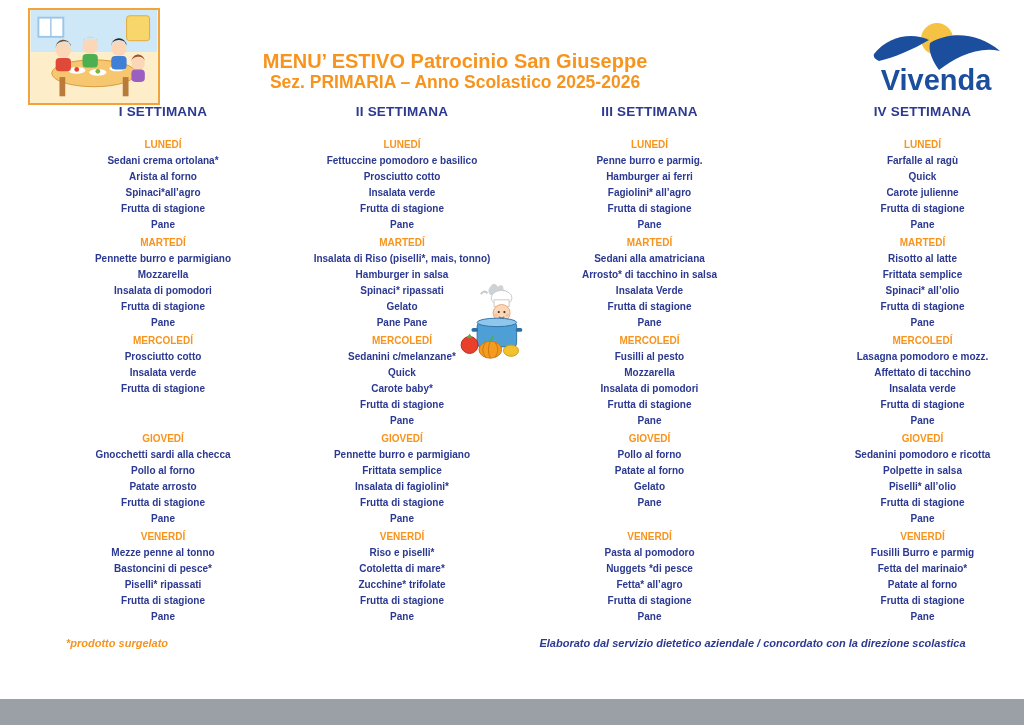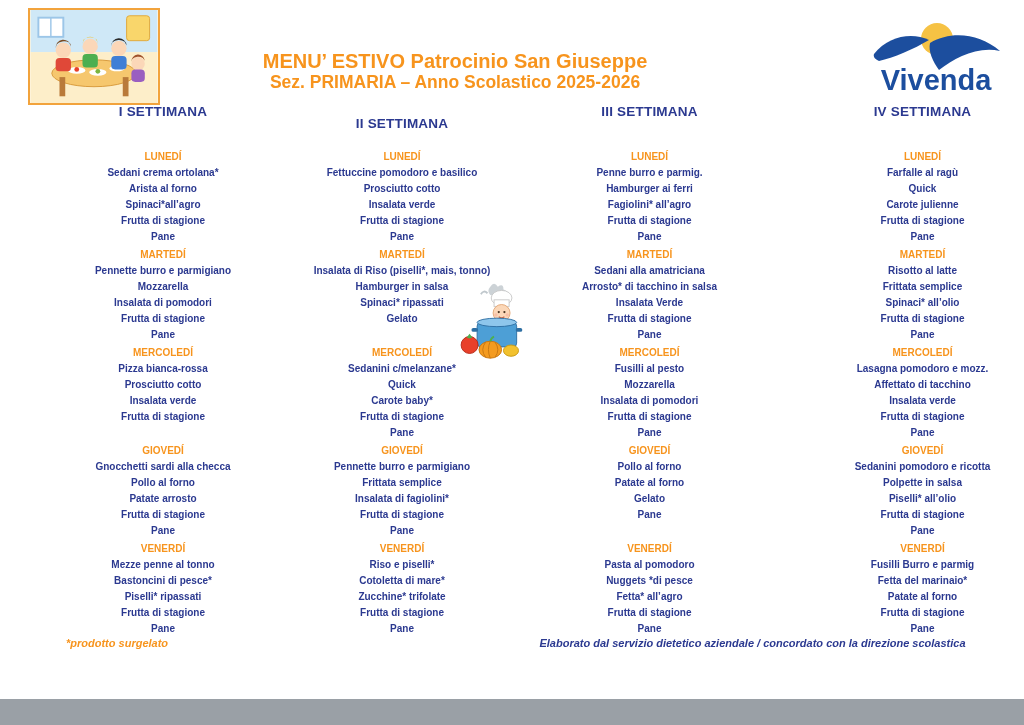--- a/index.html
+++ b/index.html
@@ -110,56 +110,56 @@
       <div class="day-cell" style="grid-area: 3 / 1;">
         <div class="day-header">MARTEDÍ</div>
         <div class="menu-item">Pennette burro e parmigiano</div>
         <div class="menu-item">Mozzarella</div>
         <div class="menu-item">Insalata di pomodori</div>
         <div class="menu-item">Frutta di stagione</div>
         <div class="menu-item">Pane</div>
       </div>
       <div class="day-cell" style="grid-area: 4 / 1;">
         <div class="day-header">MERCOLEDÍ</div>
-        <div class="menu-item">Pizza bianca-rossa</div>
         <div class="menu-item">Prosciutto cotto</div>
         <div class="menu-item">Insalata verde</div>
         <div class="menu-item">Frutta di stagione</div>
       </div>
       <div class="day-cell" style="grid-area: 5 / 1;">
         <div class="day-header">GIOVEDÍ</div>
         <div class="menu-item">Gnocchetti sardi alla checca</div>
         <div class="menu-item">Pollo al forno</div>
         <div class="menu-item">Patate arrosto</div>
         <div class="menu-item">Frutta di stagione</div>
         <div class="menu-item">Pane</div>
       </div>
       <div class="day-cell" style="grid-area: 6 / 1;">
         <div class="day-header">VENERDÍ</div>
         <div class="menu-item">Mezze penne al tonno</div>
         <div class="menu-item">Bastoncini di pesce*</div>
         <div class="menu-item">Piselli* ripassati</div>
         <div class="menu-item">Frutta di stagione</div>
         <div class="menu-item">Pane</div>
       </div>
-      <div class="week-header" style="grid-area: 1 / 2; margin-top: 12px;">II SETTIMANA</div>
+      <div class="week-header" style="grid-area: 1 / 2;">II SETTIMANA</div>
       <div class="day-cell" style="grid-area: 2 / 2;">
         <div class="day-header">LUNEDÍ</div>
         <div class="menu-item">Fettuccine pomodoro e basilico</div>
         <div class="menu-item">Prosciutto cotto</div>
         <div class="menu-item">Insalata verde</div>
         <div class="menu-item">Frutta di stagione</div>
         <div class="menu-item">Pane</div>
       </div>
       <div class="day-cell" style="grid-area: 3 / 2;">
         <div class="day-header">MARTEDÍ</div>
         <div class="menu-item">Insalata di Riso (piselli*, mais, tonno)</div>
         <div class="menu-item">Hamburger in salsa</div>
         <div class="menu-item">Spinaci* ripassati</div>
         <div class="menu-item">Gelato</div>
+        <div class="menu-item">Pane Pane</div>
       </div>
       <div class="day-cell" style="grid-area: 4 / 2;">
         <div class="day-header">MERCOLEDÍ</div>
         <div class="menu-item">Sedanini c/melanzane*</div>
         <div class="menu-item">Quick</div>
         <div class="menu-item">Carote baby*</div>
         <div class="menu-item">Frutta di stagione</div>
         <div class="menu-item">Pane</div>
       </div>
       <div class="day-cell" style="grid-area: 5 / 2;">

